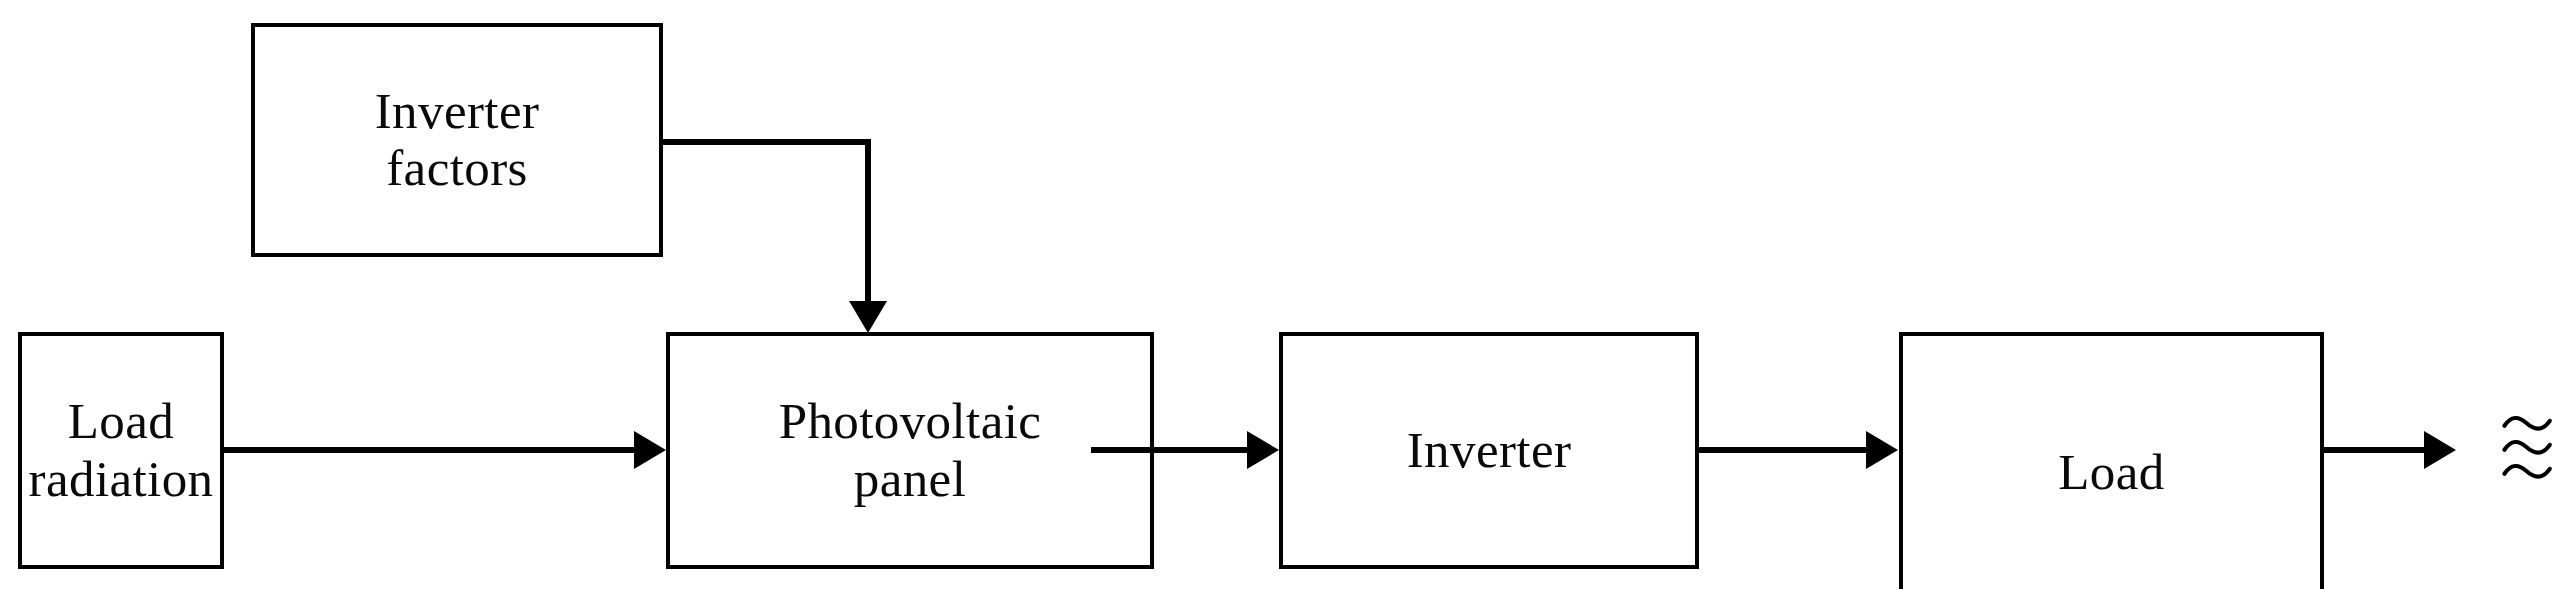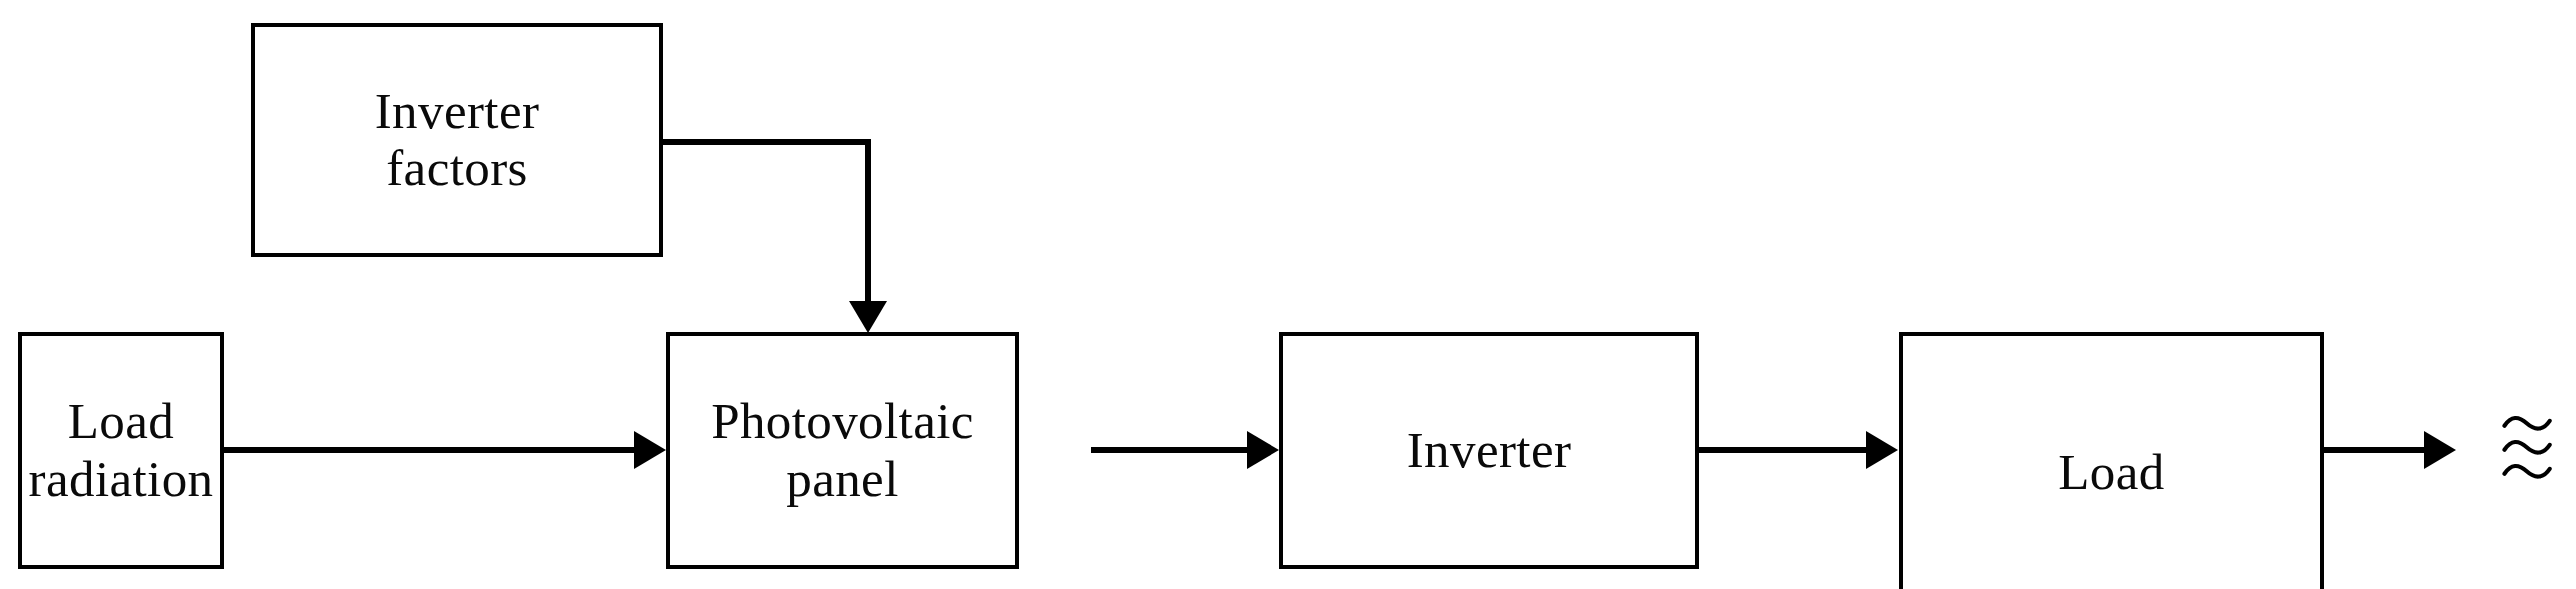--- a/index.html
+++ b/index.html
@@ -74,21 +74,21 @@
   <div class="node" style="left:251px; top:23px; width:412px; height:234px;">
     <span class="node-label">Inverter
 factors</span>
   </div>
 
   <div class="node" style="left:18px; top:332px; width:206px; height:237px;">
     <span class="node-label">Load
 radiation</span>
   </div>
 
-  <div class="node" style="left:666px; top:332px; width:353px; height:237px;">
+  <div class="node" style="left:666px; top:332px; width:488px; height:237px;">
     <span class="node-label">Photovoltaic
 panel</span>
   </div>
 
   <div class="node" style="left:1279px; top:332px; width:420px; height:237px;">
     <span class="node-label">Inverter</span>
   </div>
 
   <div class="node" style="left:1899px; top:332px; width:425px; height:281px;">
     <span class="node-label">Load</span>

